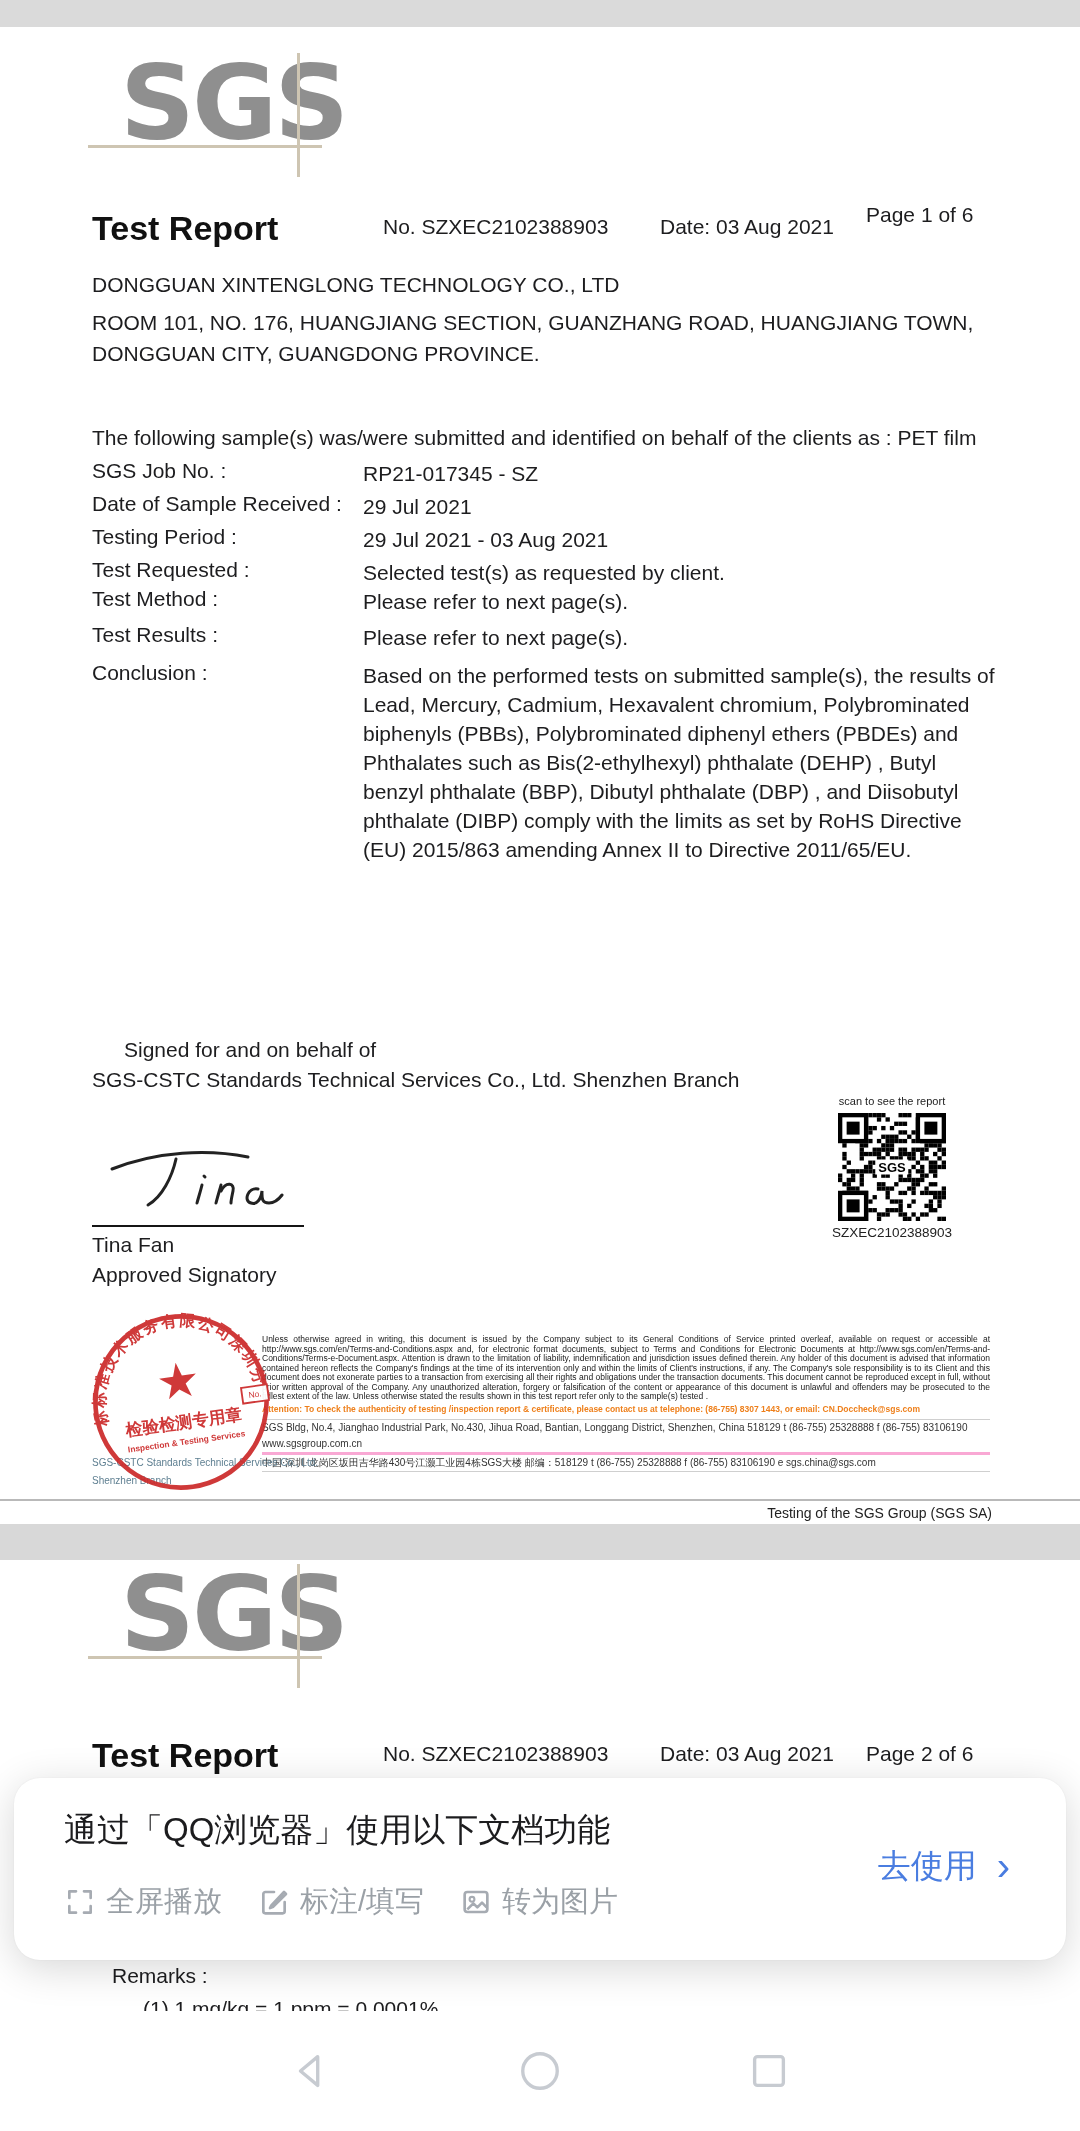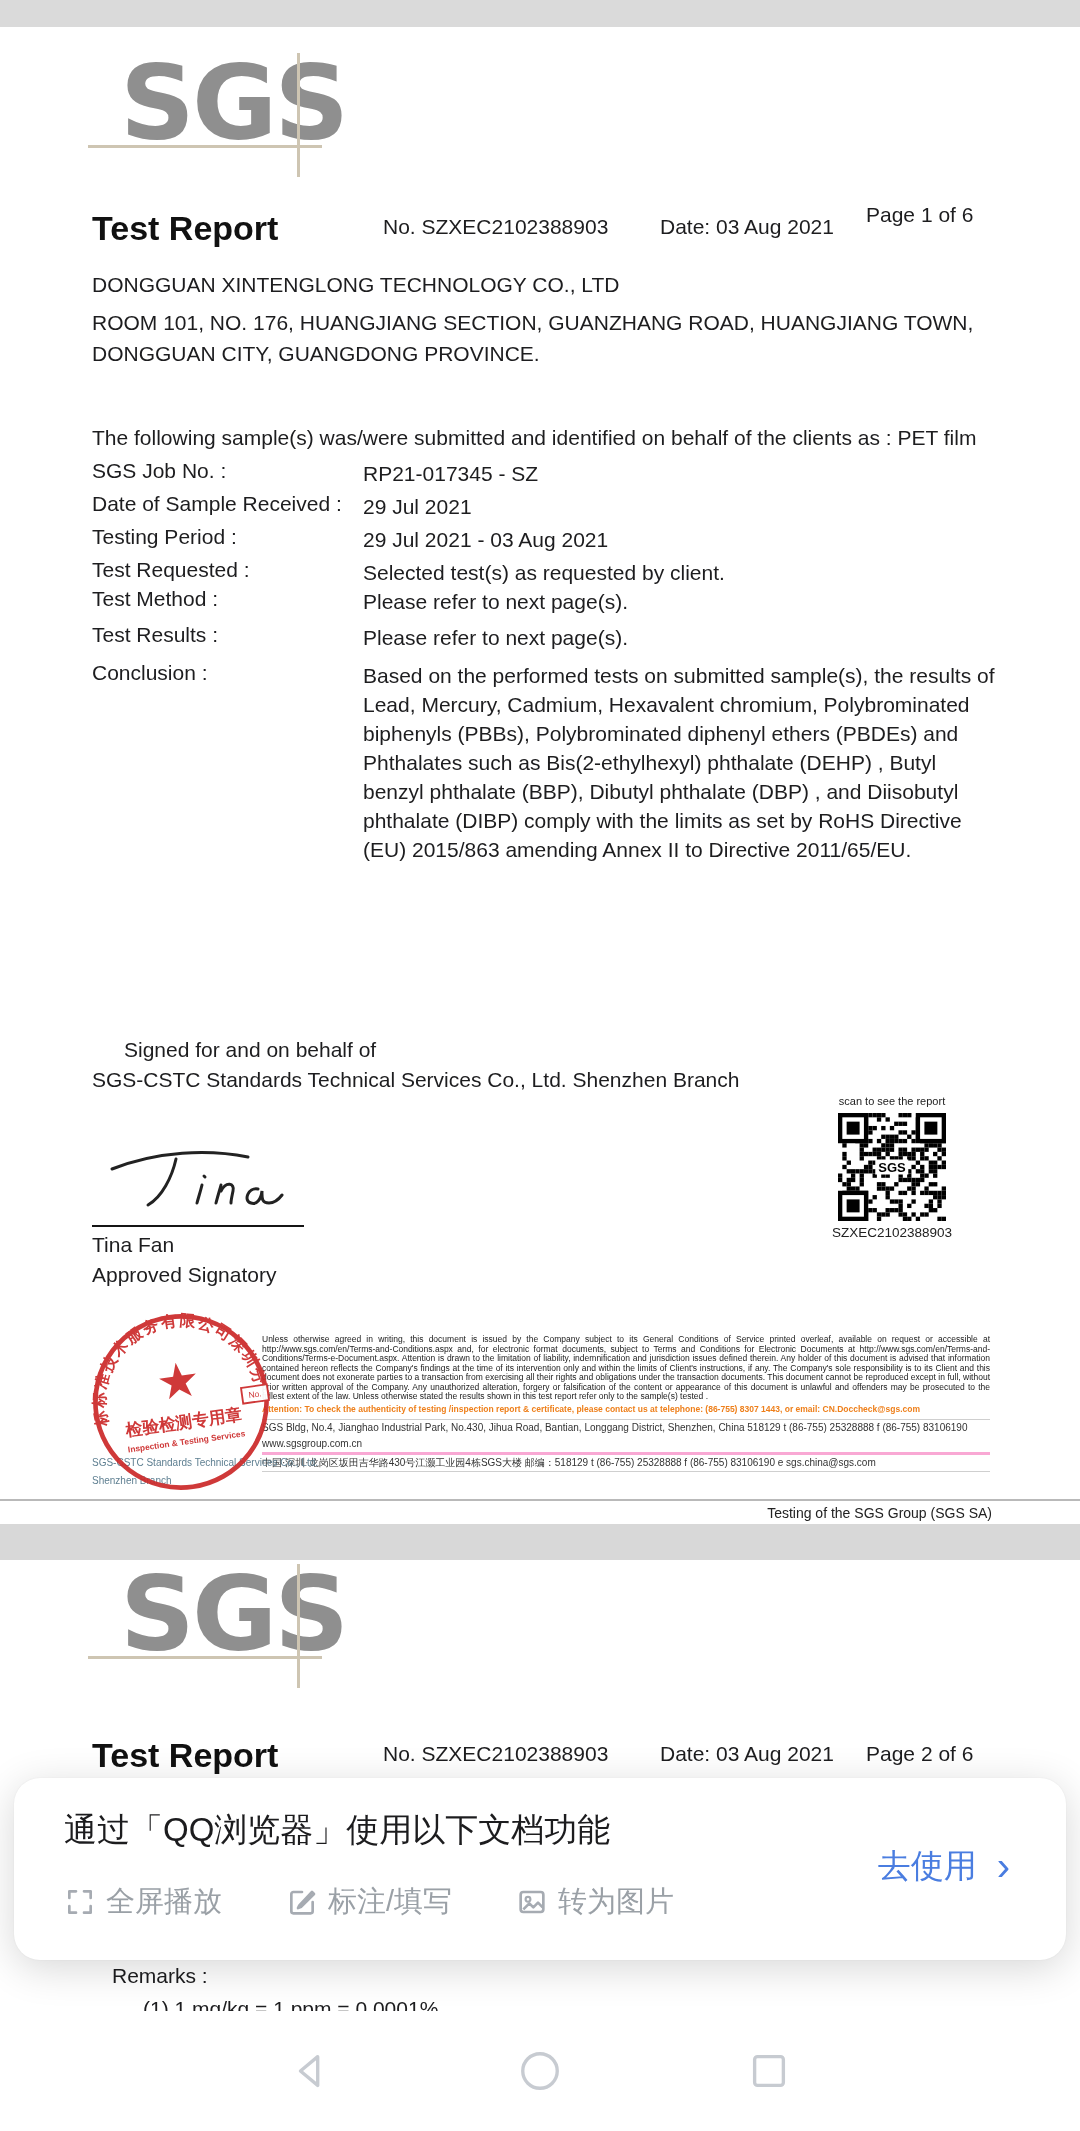--- a/index.html
+++ b/index.html
@@ -45,21 +45,21 @@
   .member { font-size:14px; color:#222; text-align:right; width:292px; }
 
   .stamp-wrap { width:186px; height:186px; transform:rotate(-8deg); opacity:.93; }
 
   
   .overlay-card { left:14px; top:1778px; width:1052px; height:182px; background:#fff; border-radius:26px;
                   box-shadow:0 8px 40px rgba(0,0,0,.16), 0 0 2px rgba(0,0,0,.06); z-index:5; }
   .ov-title { font-size:33px; color:#1c1c1e; font-weight:500; }
   .ov-action { display:flex; align-items:center; gap:20px; color:#4a7de0; font-size:33px; cursor:pointer; }
   .ov-action .chev { font-size:40px; line-height:33px; }
-  .ov-features { display:flex; gap:64px; align-items:center; }
+  .ov-features { display:flex; gap:36px; align-items:center; }
   .ov-feat { display:flex; align-items:center; gap:10px; cursor:pointer; }
   .ov-feat-label { font-size:29px; color:#9aa0a6; }
 
   
   .navbar { position:absolute; left:0; bottom:0; width:1080px; height:120px; display:flex; justify-content:center; align-items:center; gap:183px; background:#fff; z-index:4; }
   .nav-ic { width:46px; height:46px; }
 </style>
 </head>
 <body>
 

